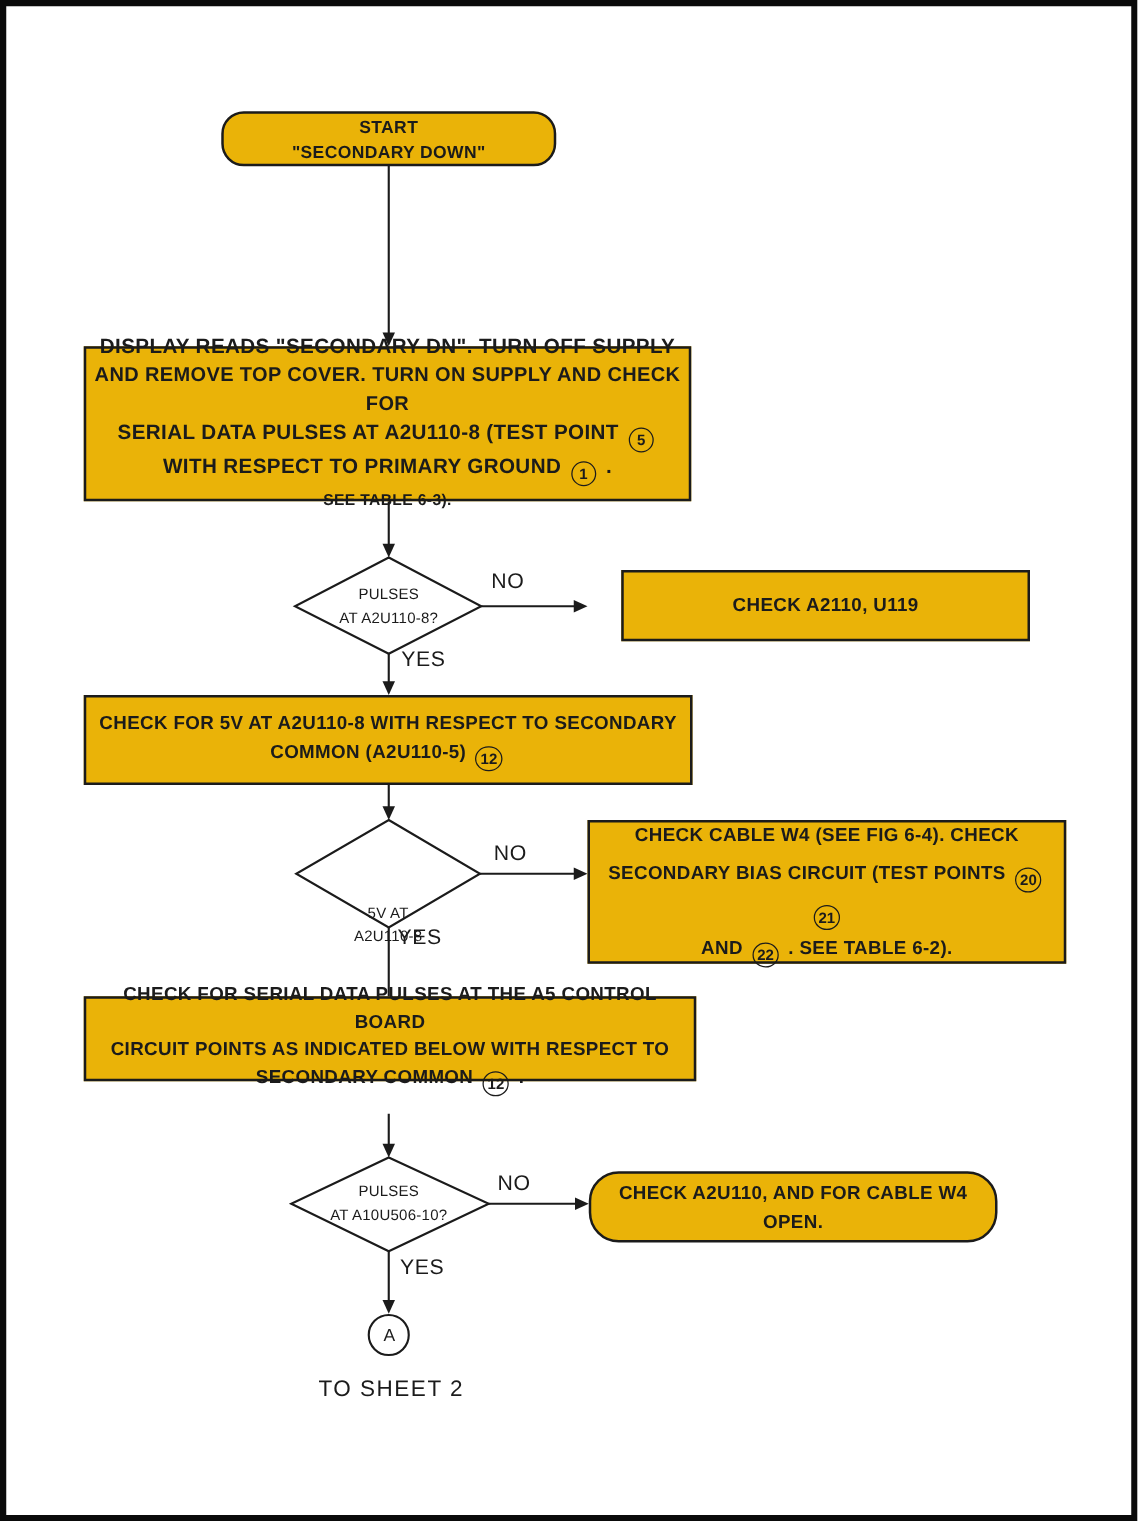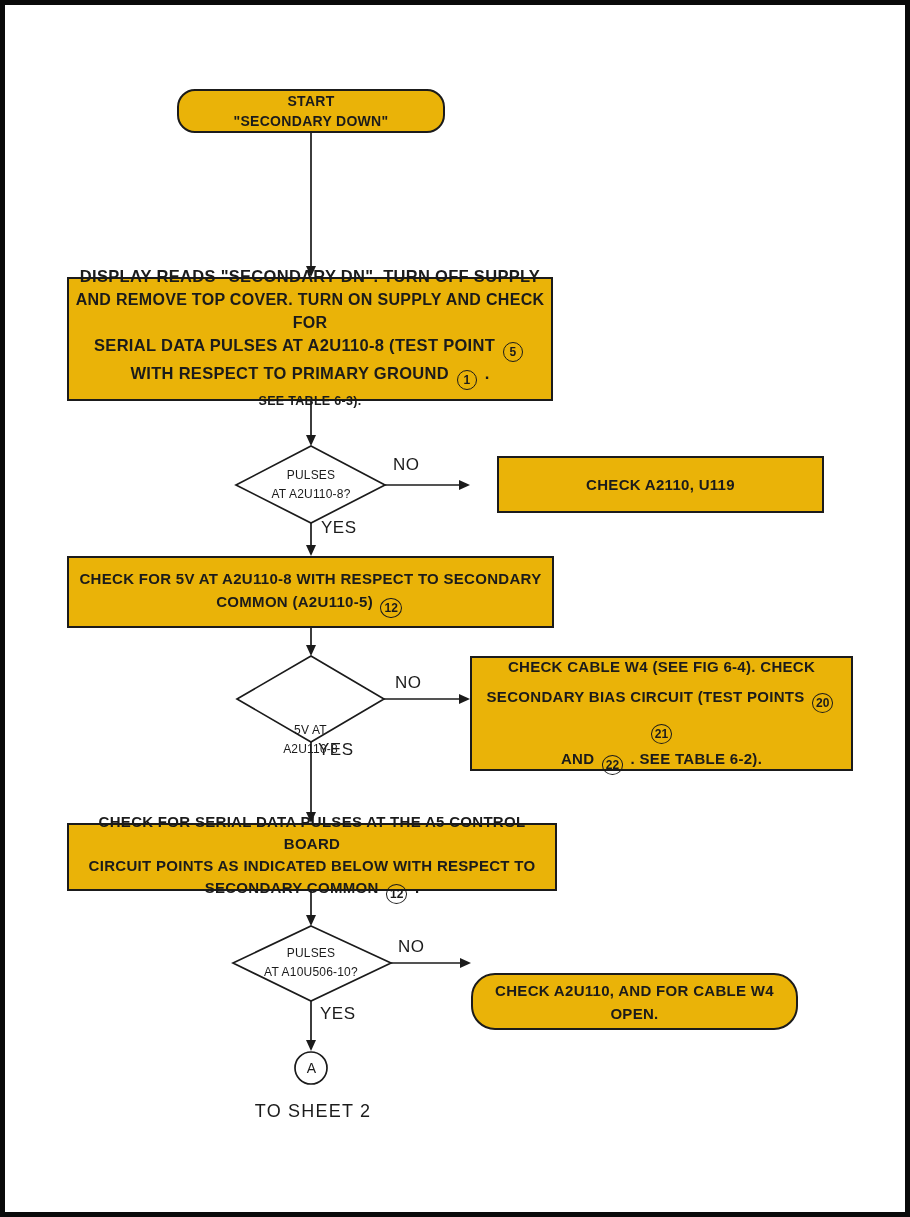--- a/index.html
+++ b/index.html
@@ -116,34 +116,34 @@
   </div>
   <div class="branch" style="left:390px;top:668px;">NO</div>
   <div class="branch" style="left:313px;top:735px;">YES</div>
 
   <div class="node sz-md" style="left:465px;top:651px;width:383px;height:115px;line-height:30px;">
     <div>CHECK CABLE W4 (SEE FIG 6-4). CHECK</div>
     <div>SECONDARY BIAS CIRCUIT (TEST POINTS <span class="circ">20</span> <span class="circ">21</span></div>
     <div>AND <span class="circ">22</span> . SEE TABLE 6-2).</div>
   </div>
 
-  <div class="node sz-md" style="left:62px;top:818px;width:490px;height:68px;line-height:22px;">
+  <div class="node sz-md" style="left:62px;top:792px;width:490px;height:68px;line-height:22px;">
     <div>CHECK FOR SERIAL DATA PULSES AT THE A5 CONTROL BOARD</div>
     <div>CIRCUIT POINTS AS INDICATED BELOW WITH RESPECT TO</div>
     <div>SECONDARY COMMON <span class="circ">12</span> .</div>
   </div>
 
   <div class="dtext" style="left:218px;top:939px;width:176px;">
     <div>PULSES</div>
     <div>AT A10U506-10?</div>
   </div>
   <div class="branch" style="left:393px;top:932px;">NO</div>
   <div class="branch" style="left:315px;top:999px;">YES</div>
 
-  <div class="node sz-md" style="left:466px;top:968px;width:327px;height:57px;border-radius:24px;">
+  <div class="node sz-md" style="left:466px;top:932px;width:327px;height:57px;border-radius:24px;">
     <div>CHECK A2U110, AND FOR CABLE W4 OPEN.</div>
   </div>
 
   <div class="conn-label" style="left:291px;top:1055px;width:31px;">A</div>
 
   <div class="footer" style="left:238px;top:1096px;width:140px;">TO SHEET 2</div>
 
 </div>
 
 </body></html>

